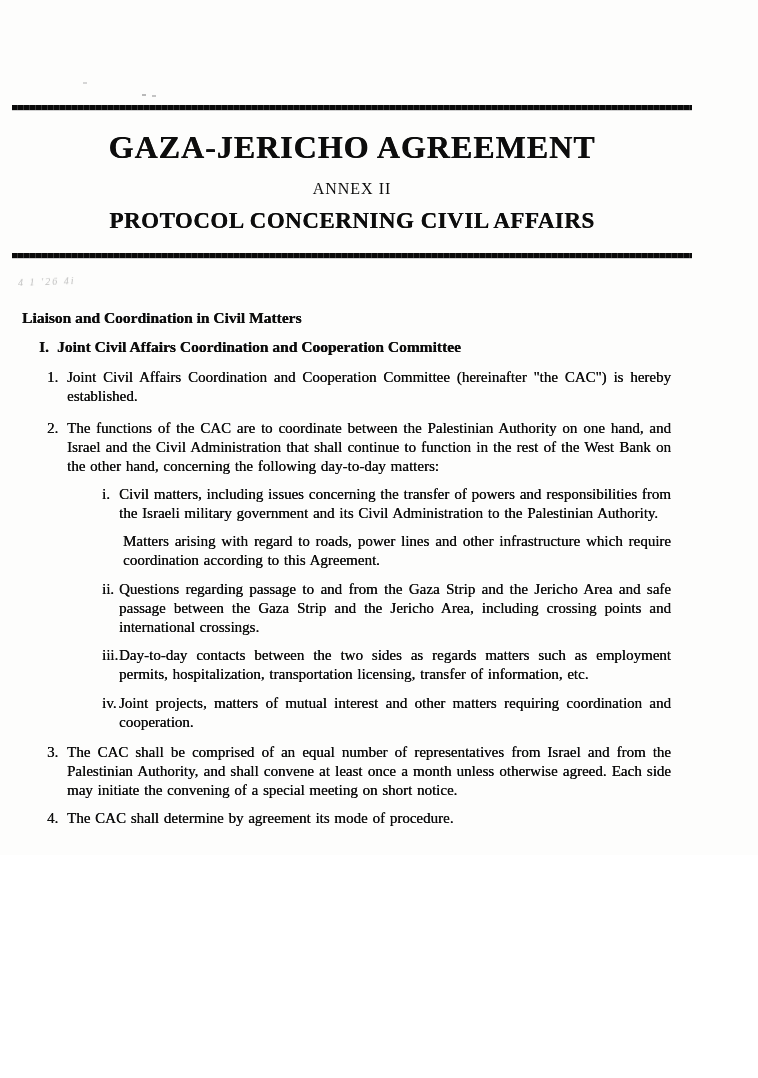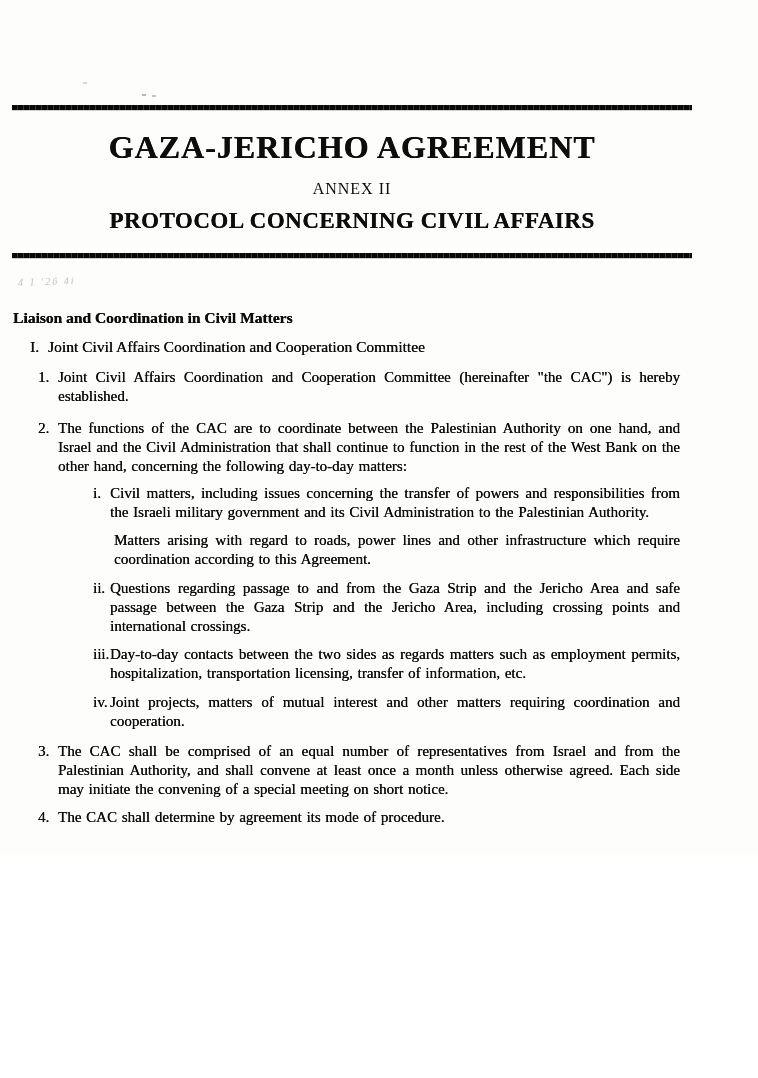--- a/index.html
+++ b/index.html
@@ -78,37 +78,37 @@
     background: #b9b9b9;
     box-shadow: 10px 1px 0 #c4c4c4, -59px -12px 0 #d6d6d6;
   }
 
   .content {
     margin-top: 49px;
     padding-right: 78px;
     font-size: 15px;
     line-height: 19px;
   }
-  .content p { margin: 0; }
+  .content p { margin: 9px; }
   .para {
     text-align: justify;
     word-spacing: 1px;
     text-shadow: 0.25px 0 0 currentColor;
   }
   .section-title {
     padding-left: 13px;
     font-weight: bold;
     font-size: 15.5px;
     text-shadow: 0.3px 0 0 currentColor;
   }
   .roman-heading {
     margin-top: 10px !important;
     padding-left: 48px;
     text-indent: -18px;
-    font-weight: normal;
+    font-weight: bold;
     font-size: 15.5px;
     text-shadow: 0.3px 0 0 currentColor;
   }
   .roman-heading .num { display: inline-block; width: 18px; text-indent: 0; }
 
   
   .item-l1 {
     padding-left: 58px;
     text-indent: -20px;
   }

